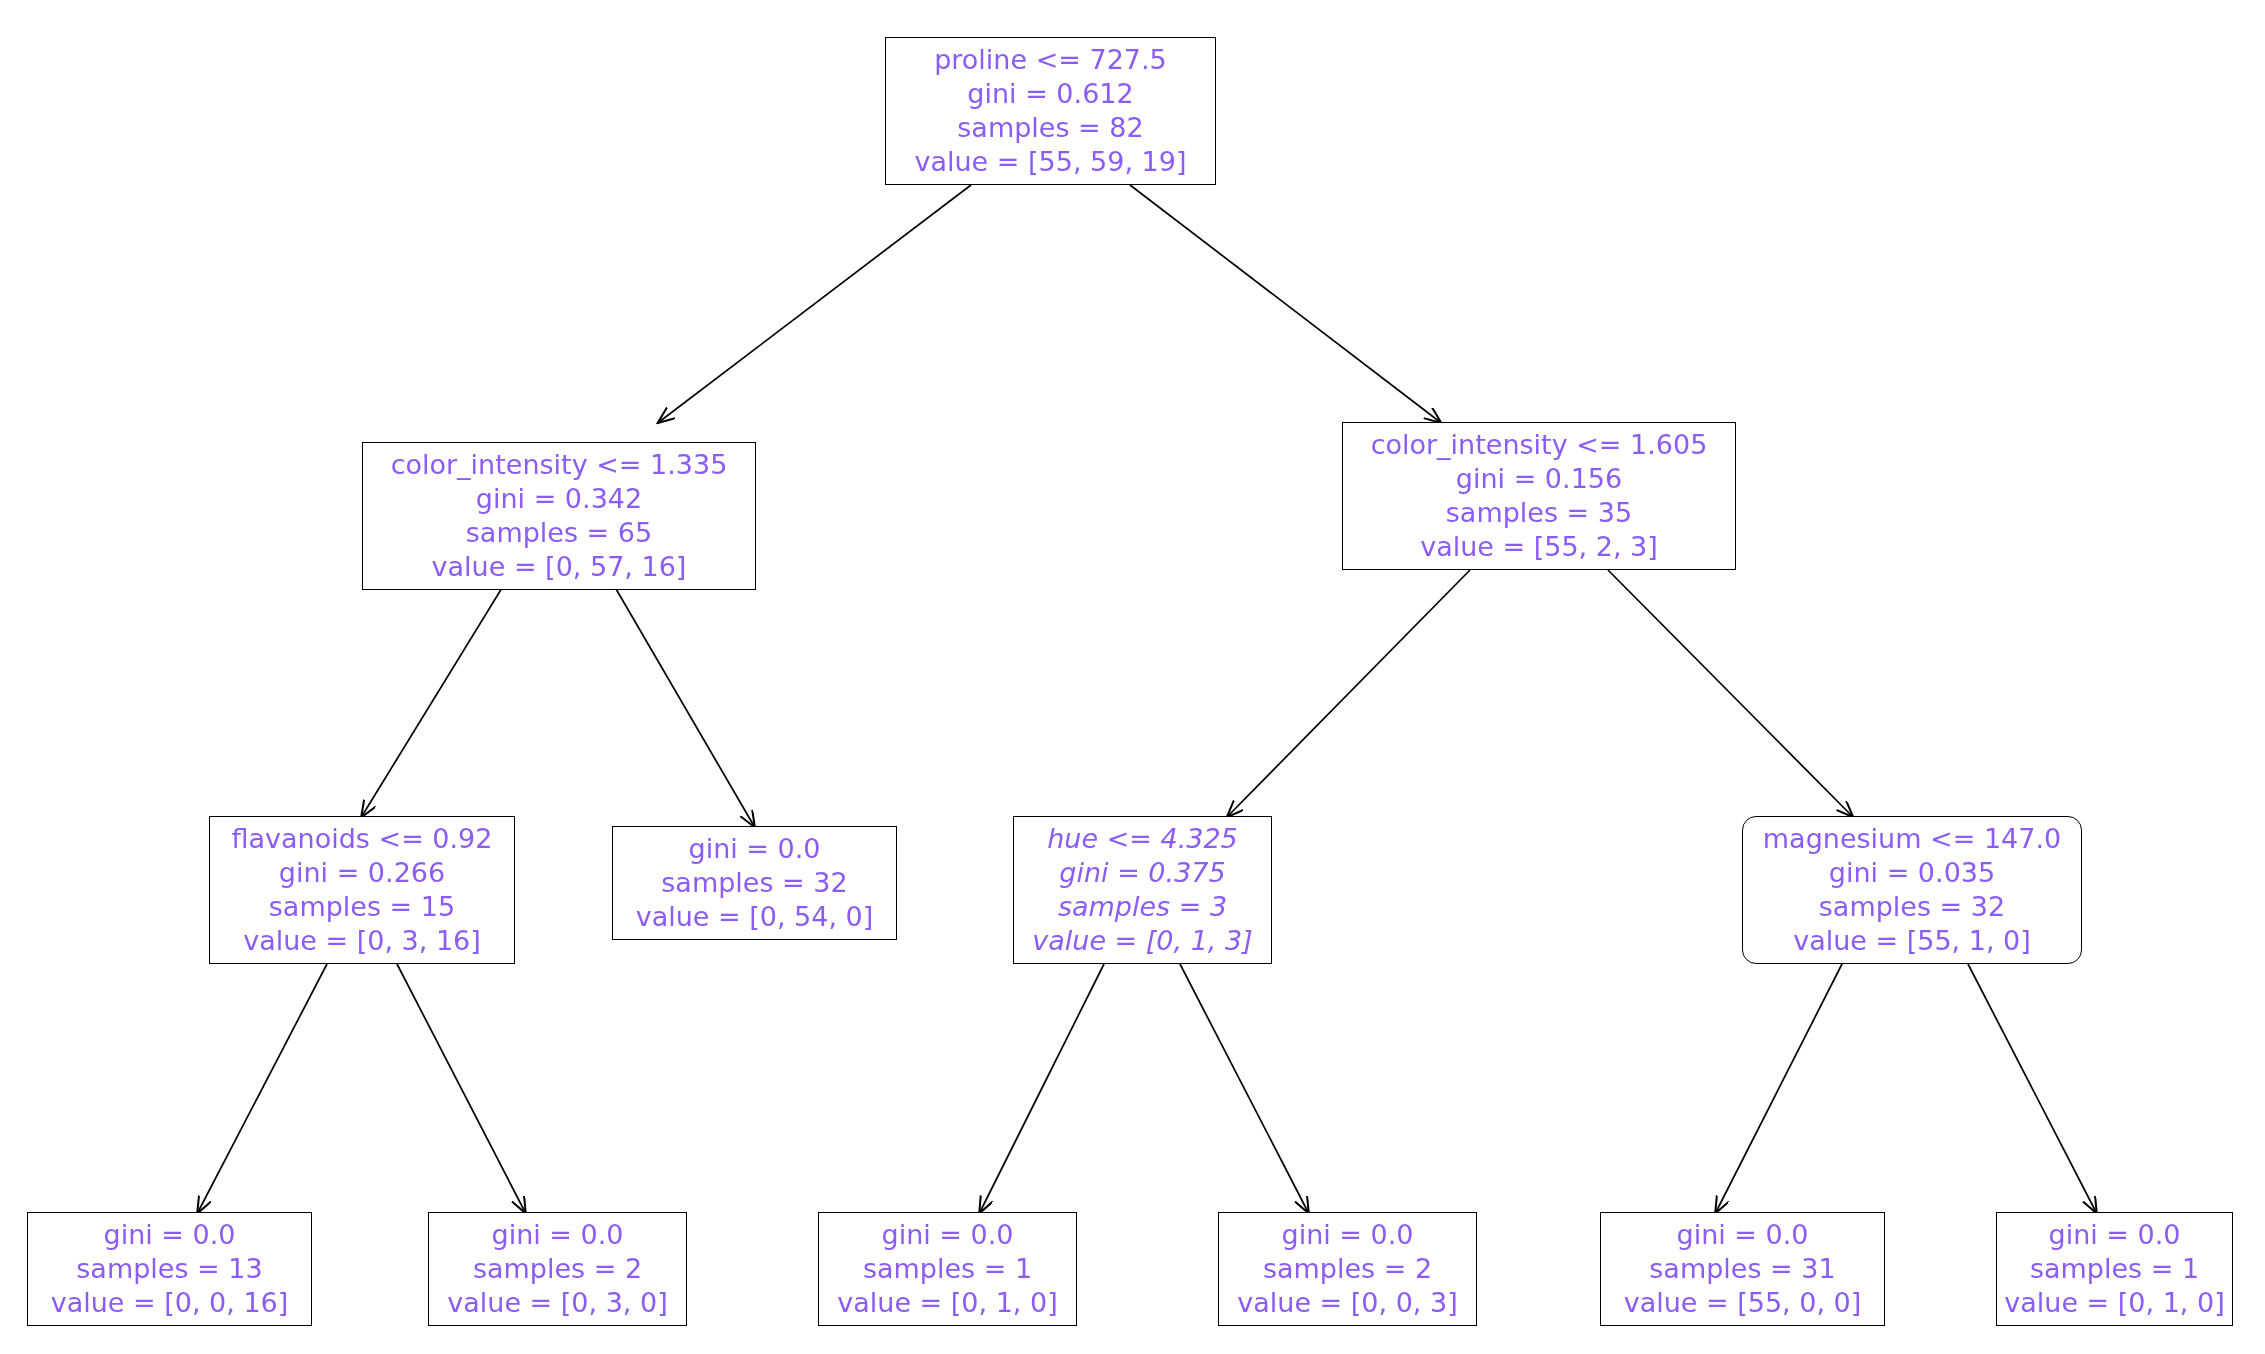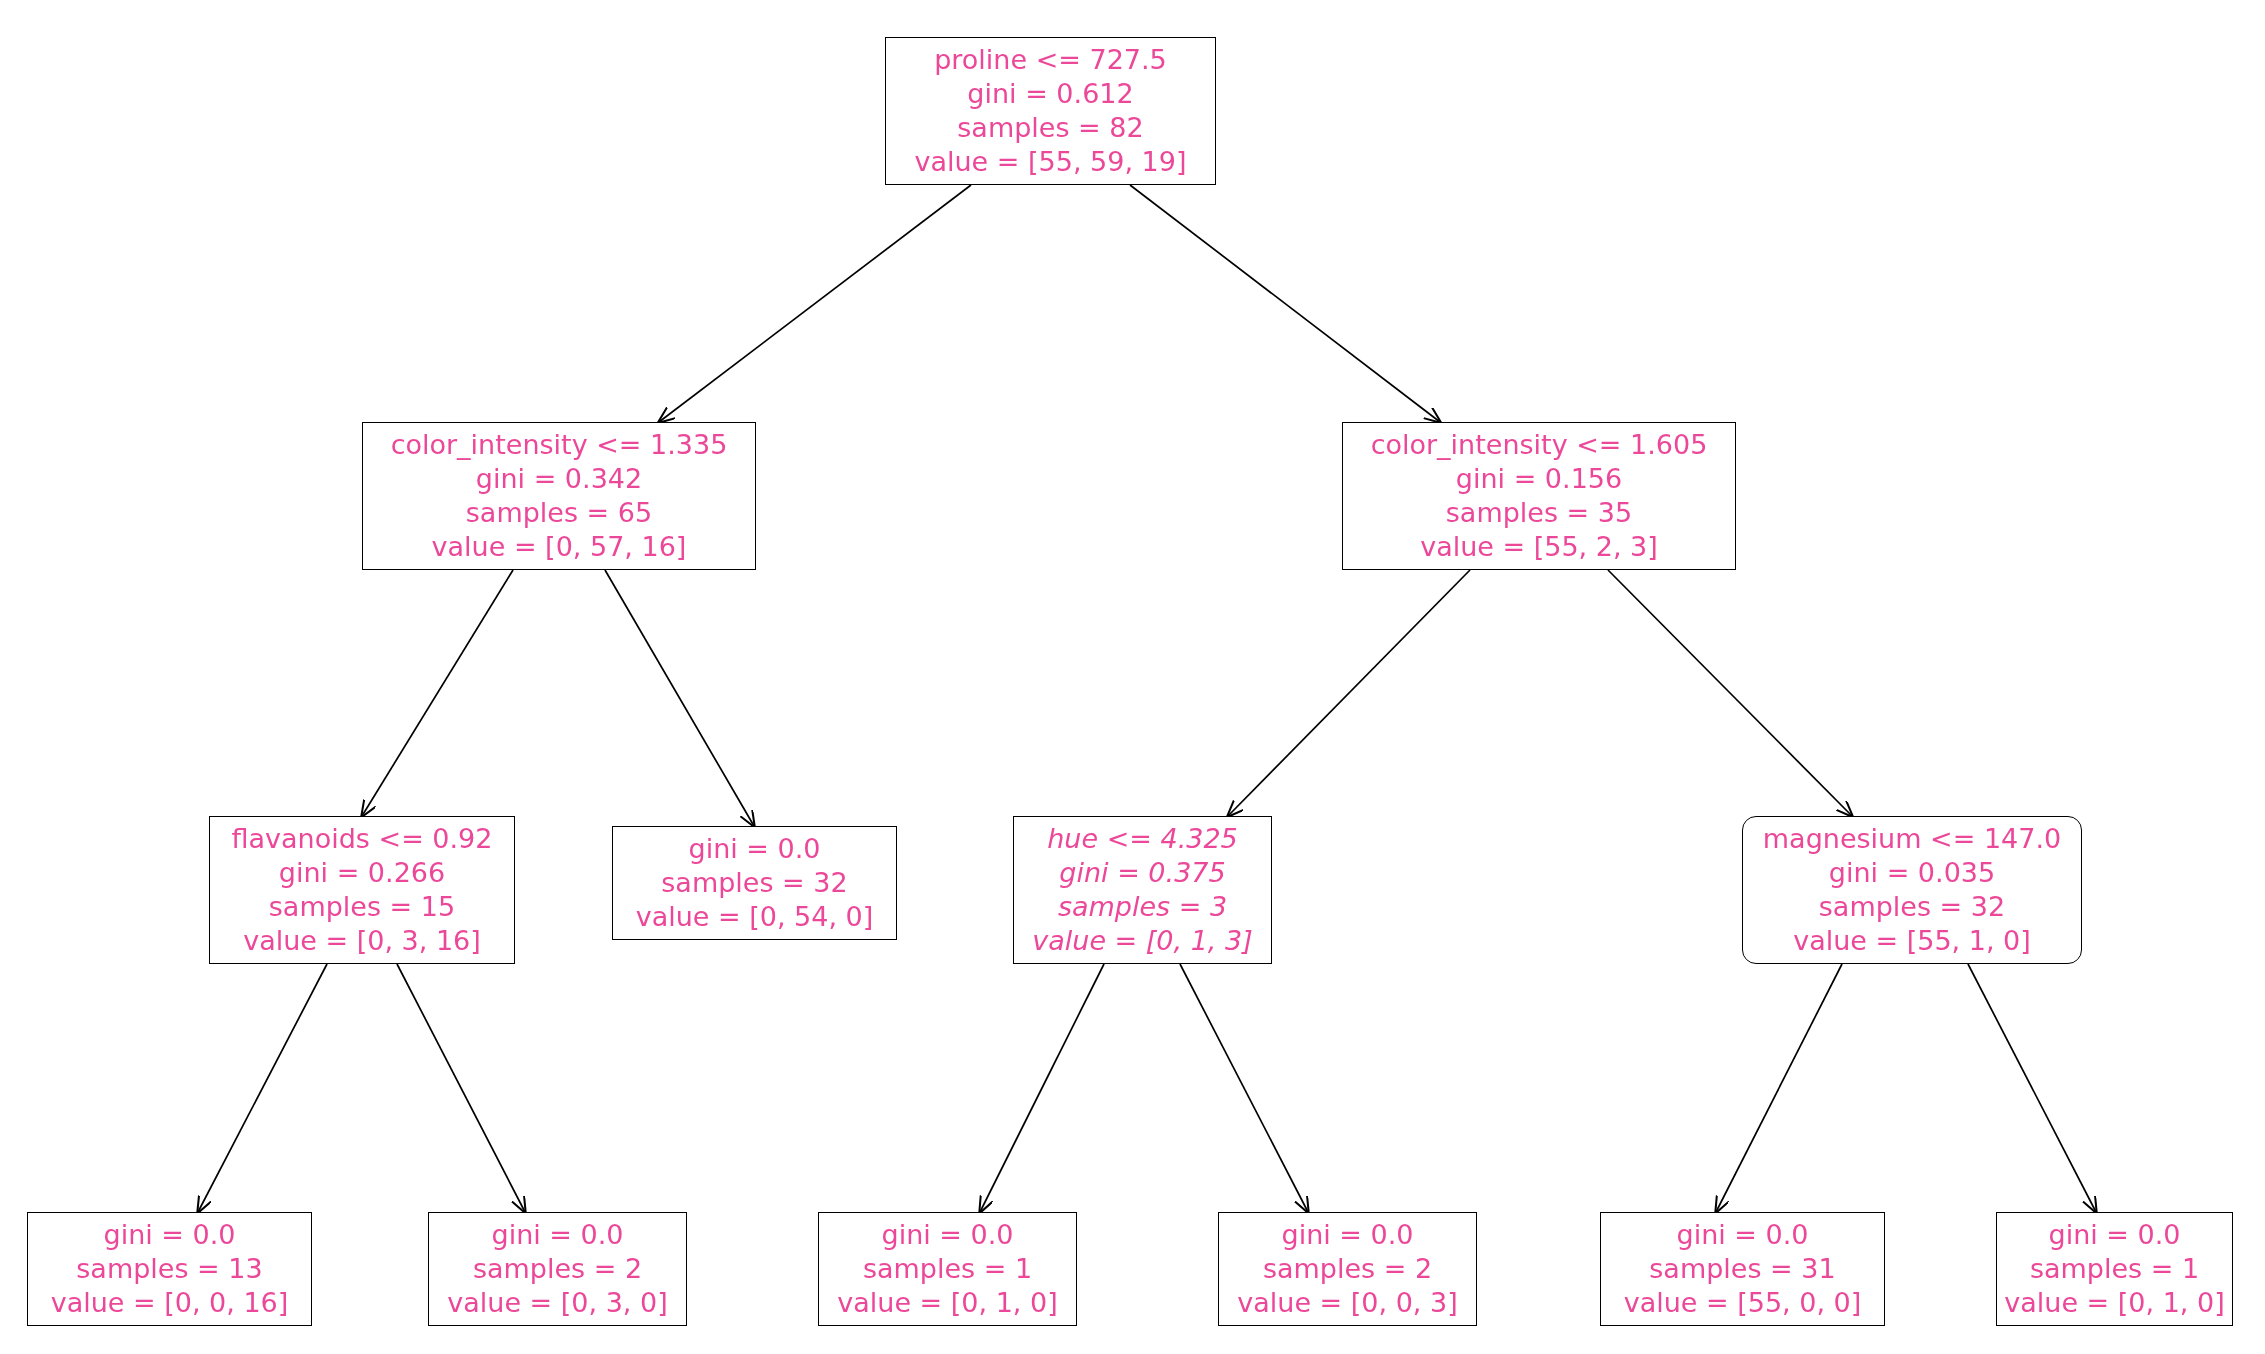--- a/index.html
+++ b/index.html
@@ -30,21 +30,21 @@
     background: #ffffff;
     display: flex;
     flex-direction: column;
     align-items: center;
     justify-content: center;
     padding: 2px 10px;
   }
   .node-line {
     font-size: 27px;
     line-height: 34px;
-    color: #ec4899;
+    color: #8b5cf6;
     white-space: nowrap;
     text-align: center;
   }
 </style>
 </head>
 <body>
 
 <div id="canvas">
   <svg id="edges" viewBox="0 0 2265 1354" xmlns="http://www.w3.org/2000/svg">
     <defs>
@@ -67,21 +67,21 @@
         <line x1="1968" y1="964" x2="2096" y2="1212" stroke="#000000" stroke-width="1.7" marker-end="url(#arrowhead)"></line>
       </g>
   </svg>
   <div id="node-layer">
       <div class="node" style="left: 885px; top: 37px; width: 331px; height: 148px; border-color: rgb(0, 0, 0); background: rgb(255, 255, 255);">
         <div class="node-line">proline &lt;= 727.5</div>
         <div class="node-line">gini = 0.612</div>
         <div class="node-line">samples = 82</div>
         <div class="node-line">value = [55, 59, 19]</div>
       </div>
-      <div class="node" style="left: 362px; top: 422px; width: 394px; height: 148px; border-color: rgb(0, 0, 0); background: rgb(255, 255, 255);">
+      <div class="node" style="left: 362px; top: 442px; width: 394px; height: 148px; border-color: rgb(0, 0, 0); background: rgb(255, 255, 255);">
         <div class="node-line">color_intensity &lt;= 1.335</div>
         <div class="node-line">gini = 0.342</div>
         <div class="node-line">samples = 65</div>
         <div class="node-line">value = [0, 57, 16]</div>
       </div>
       <div class="node" style="left: 1342px; top: 422px; width: 394px; height: 148px; border-color: rgb(0, 0, 0); background: rgb(255, 255, 255);">
         <div class="node-line">color_intensity &lt;= 1.605</div>
         <div class="node-line">gini = 0.156</div>
         <div class="node-line">samples = 35</div>
         <div class="node-line">value = [55, 2, 3]</div>

